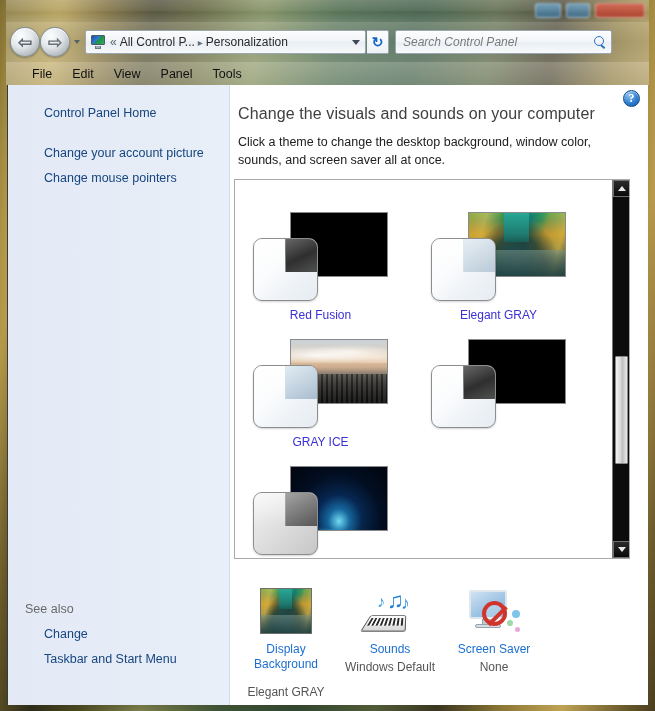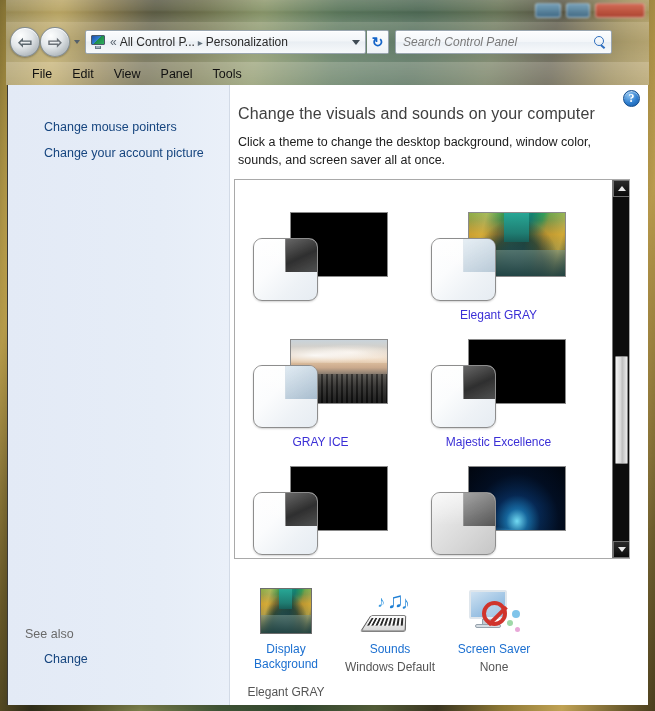--- a/index.html
+++ b/index.html
@@ -441,27 +441,29 @@
     <div class="menuitem">File</div>
     <div class="menuitem">Edit</div>
     <div class="menuitem">View</div>
     <div class="menuitem">Panel</div>
     <div class="menuitem">Tools</div>
   </div>
 
   <div class="client">
 
     <div class="sidebar">
+      <a class="side-link">Control Panel Home</a>
       <div class="side-gap"></div>
+      <a class="side-link">Change your account picture</a>
       <a class="side-link">Change mouse pointers</a>
-      <a class="side-link">Change your account picture</a>
 
       <div class="see-also">
         <div class="see-also-hd">See also</div>
         <a class="side-link">Change</a>
+        <a class="side-link">Taskbar and Start Menu</a>
       </div>
     </div>
 
     <div class="main">
 
       <div class="help-btn">?</div>
 
       <div class="page-title">Change the visuals and sounds on your computer</div>
       <div class="page-sub">Click a theme to change the desktop background, window color, sounds, and screen saver all at once.</div>
 
@@ -472,20 +474,21 @@
           <div class="theme-cell">
             <div class="thumb-wrap">
               <div class="wall">
                 <div class="art-black"></div>
               </div>
               <div class="win-prev">
                 <div class="sheen"></div>
                   <div class="glass"></div>
               </div>
             </div>
+            <div class="theme-name">Red Fusion</div>
           </div>
 
           <div class="theme-cell">
             <div class="thumb-wrap">
               <div class="wall">
                 <div class="art-venice"></div>
               </div>
               <div class="win-prev">
                 <div class="sheen"></div>
                 <div class="glass" style="background:linear-gradient(150deg,rgba(210,225,235,.55),rgba(150,175,195,.6))"></div>
@@ -500,32 +503,20 @@
                 <div class="art-sky"></div>
               </div>
               <div class="win-prev">
                 <div class="sheen"></div>
                 <div class="glass" style="background:linear-gradient(150deg,rgba(205,222,234,.6),rgba(130,160,185,.65))"></div>
               </div>
             </div>
             <div class="theme-name">GRAY ICE</div>
           </div>
 
-          <div class="theme-cell">
-            <div class="thumb-wrap">
-              <div class="wall">
-                <div class="art-black"></div>
-              </div>
-              <div class="win-prev">
-                <div class="sheen"></div>
-                  <div class="glass"></div>
-              </div>
-            </div>
-            <div class="theme-name">Majestic Excellence</div>
-          </div>
 
           <div class="theme-cell">
             <div class="thumb-wrap">
               <div class="wall">
                 <div class="art-black"></div>
               </div>
               <div class="win-prev">
                 <div class="sheen"></div>
                   <div class="glass"></div>
               </div>

